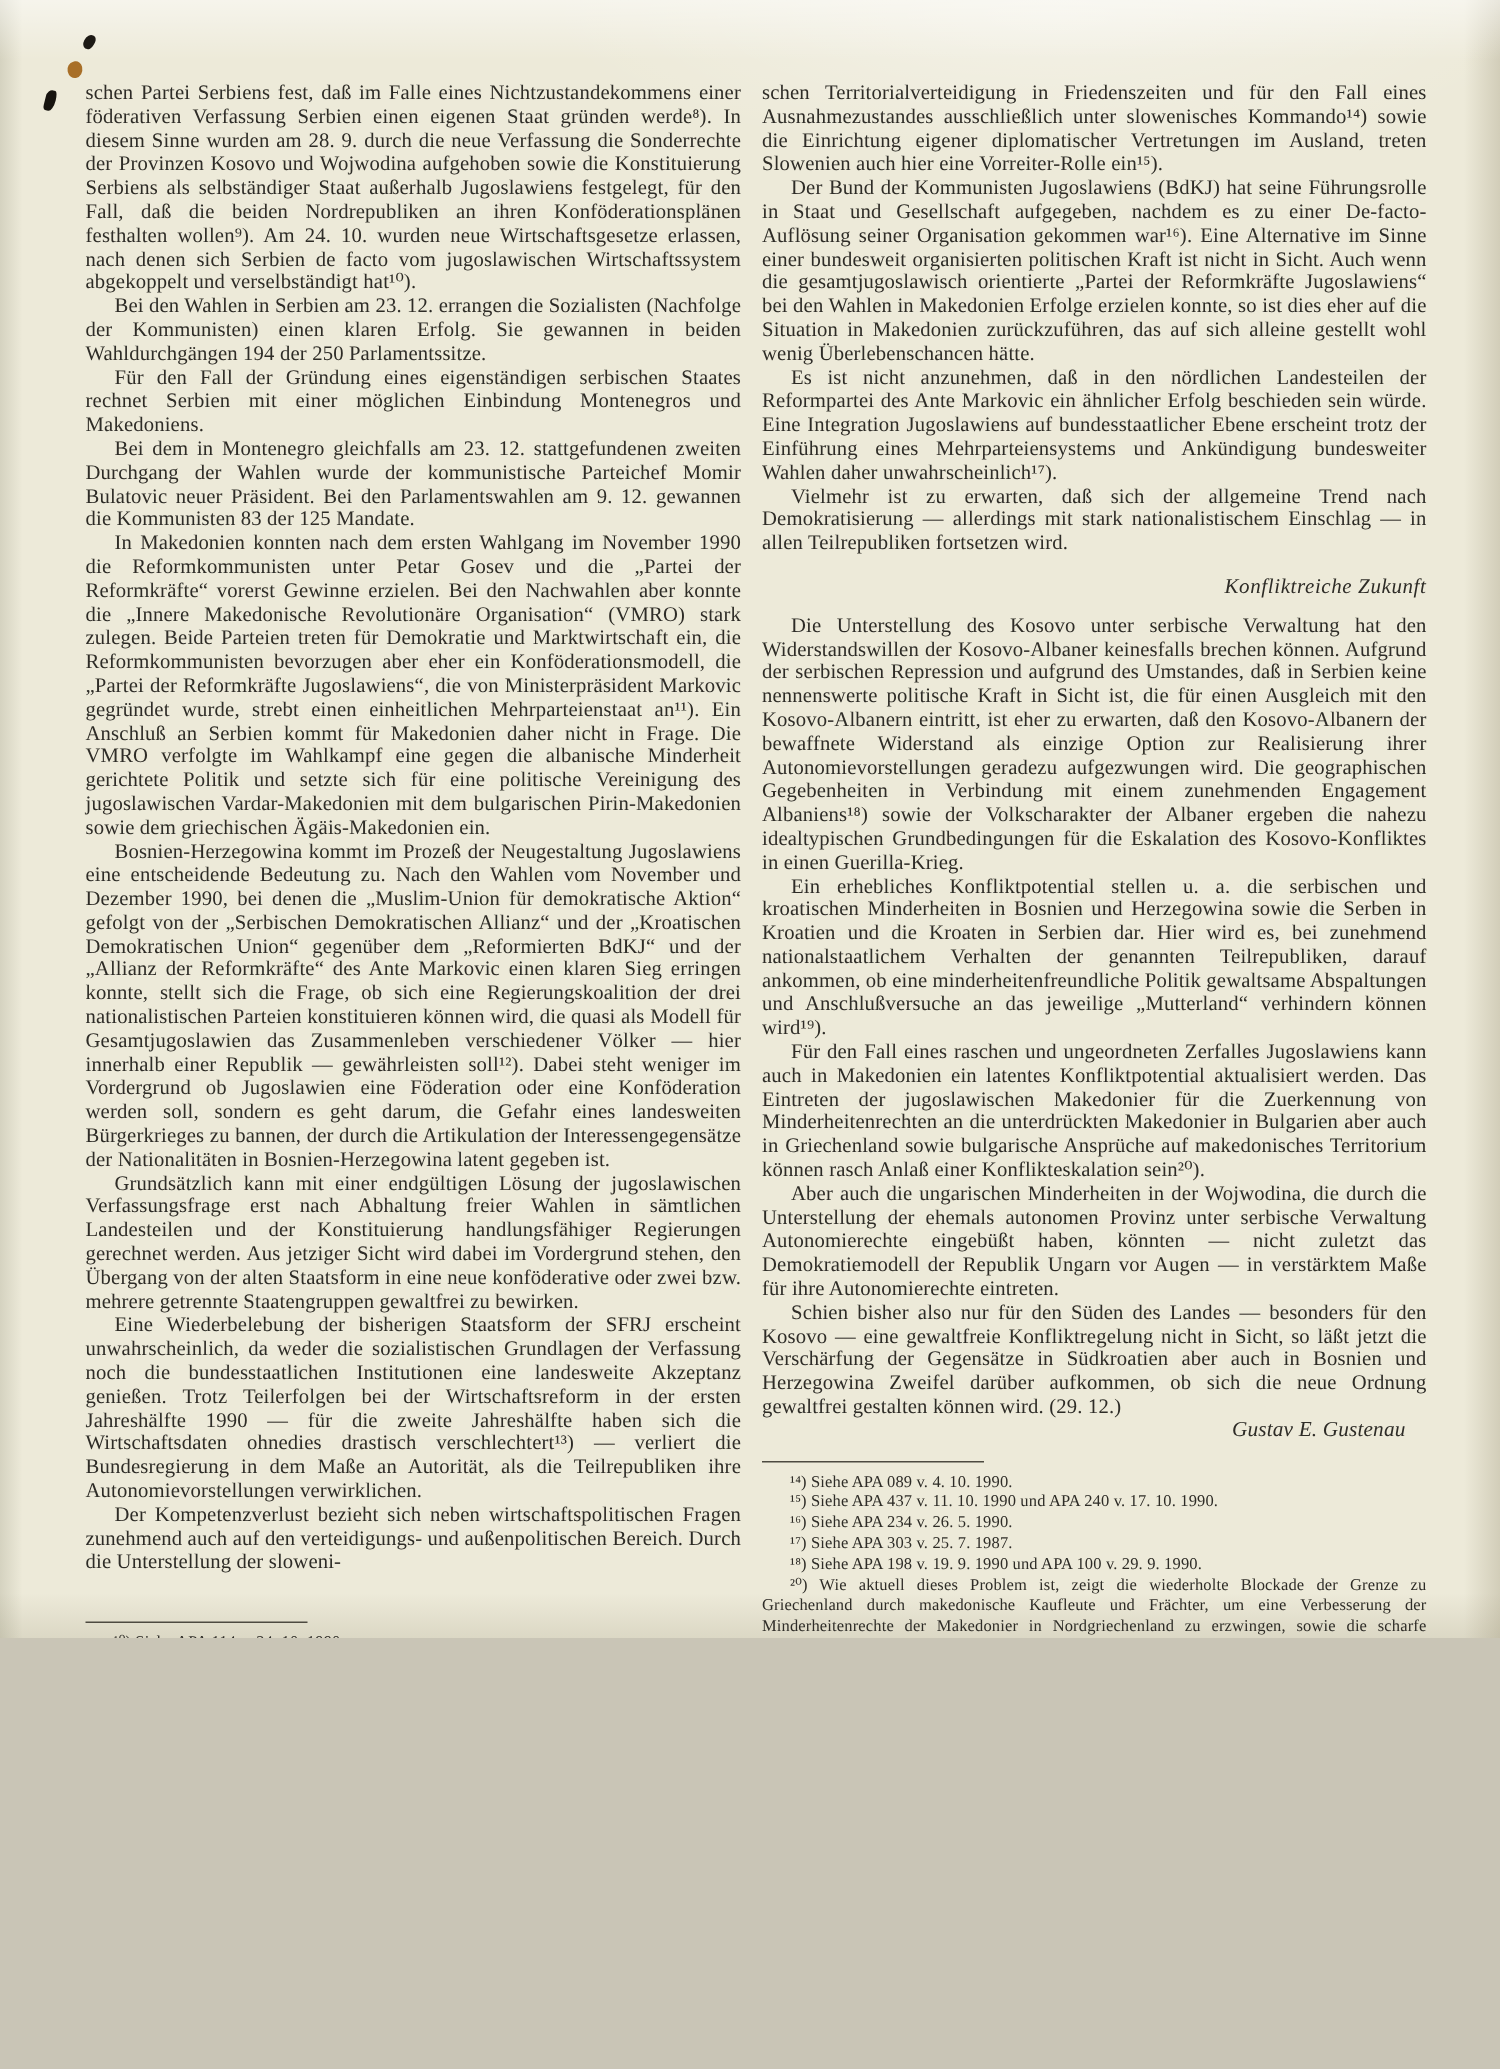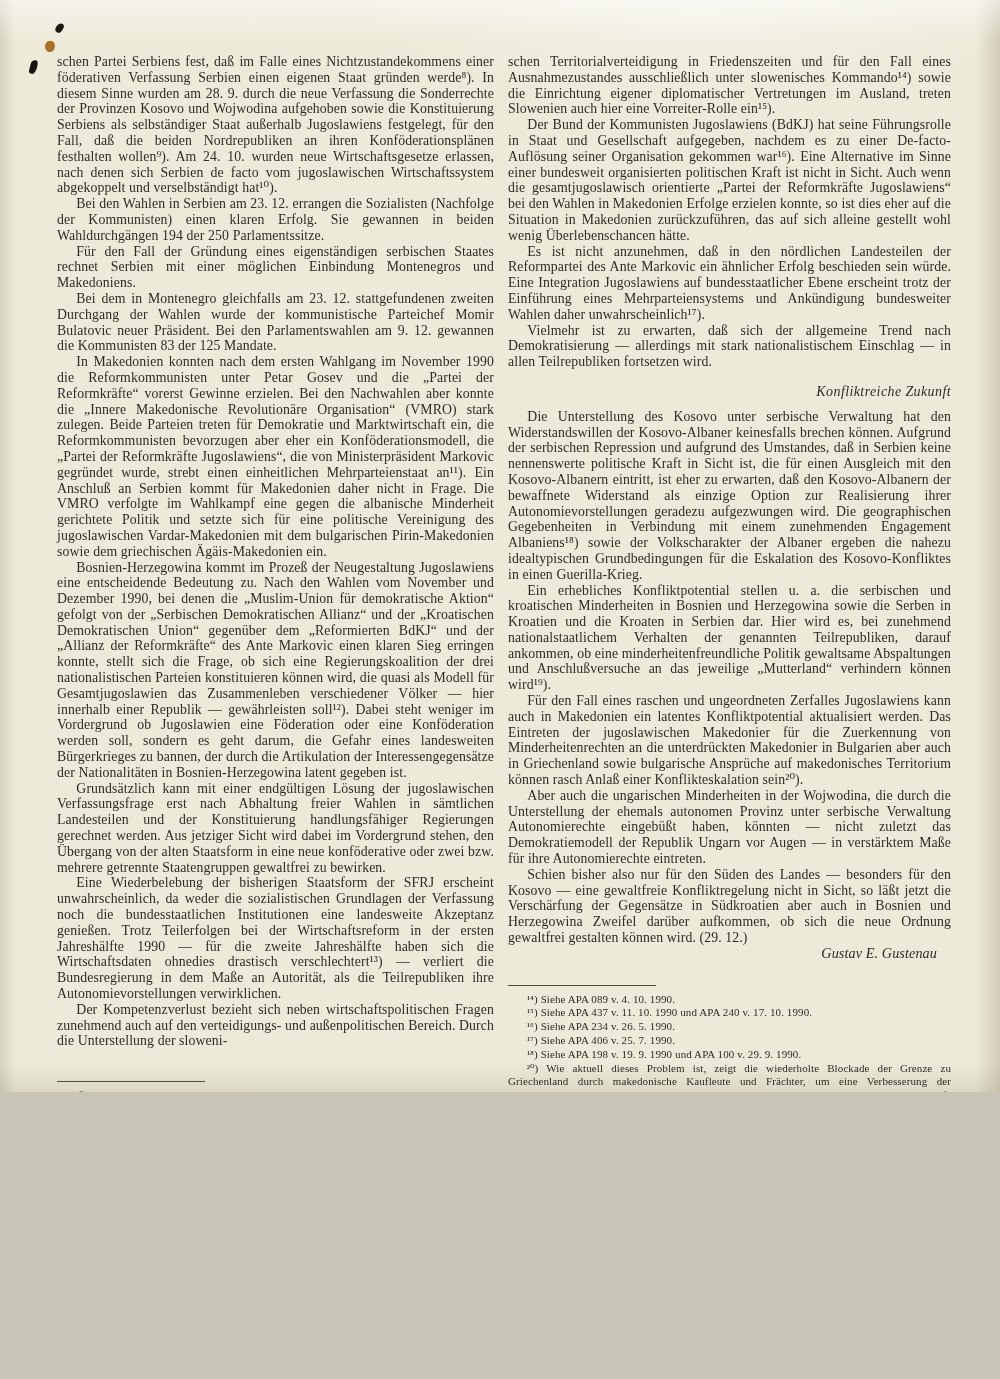--- a/index.html
+++ b/index.html
@@ -55,21 +55,21 @@
   }
   .footnotes p { margin: 0; text-indent: 1.7em; }
   .fn-rule {
     width: 148px;
     height: 0;
     border: 0;
     border-top: 1.2px solid #4d4a40;
     margin: 0 0 7px 0;
   }
   #left-footnotes  { margin-top: 32px; }
-  #right-footnotes { margin-top: 23px; }
+  #right-footnotes { margin-top: 12px; }
   .page-number {
     position: absolute;
     left: 57px;
     top: 1281px;
     font-size: 15.5px;
     text-align: right;
   }
   .journal-line {
     position: absolute;
     right: 50px;
@@ -140,21 +140,21 @@
     <p class="indent">Aber auch die ungarischen Minderheiten in der Wojwodina, die durch die Unterstellung der ehemals autonomen Provinz unter serbische Verwaltung Autonomierechte eingebüßt haben, könnten — nicht zuletzt das Demokratiemodell der Republik Ungarn vor Augen — in verstärktem Maße für ihre Autonomierechte eintreten.</p>
     <p class="indent">Schien bisher also nur für den Süden des Landes — besonders für den Kosovo — eine gewaltfreie Konfliktregelung nicht in Sicht, so läßt jetzt die Verschärfung der Gegensätze in Südkroatien aber auch in Bosnien und Herzegowina Zweifel darüber aufkommen, ob sich die neue Ordnung gewaltfrei gestalten können wird. (29. 12.)</p>
 
     <p class="author">Gustav E. Gustenau</p>
 
     <div class="footnotes" id="right-footnotes">
       <hr class="fn-rule">
       <p>¹⁴) Siehe APA 089 v. 4. 10. 1990.</p>
       <p>¹⁵) Siehe APA 437 v. 11. 10. 1990 und APA 240 v. 17. 10. 1990.</p>
       <p>¹⁶) Siehe APA 234 v. 26. 5. 1990.</p>
-      <p>¹⁷) Siehe APA 406 v. 25. 7. 1990.</p>
+      <p>¹⁷) Siehe APA 303 v. 25. 7. 1987.</p>
       <p>¹⁸) Siehe APA 198 v. 19. 9. 1990 und APA 100 v. 29. 9. 1990.</p>
       <p>²⁰) Wie aktuell dieses Problem ist, zeigt die wiederholte Blockade der Grenze zu Griechenland durch makedonische Kaufleute und Frächter, um eine Verbesserung der Minderheitenrechte der Makedonier in Nordgriechenland zu erzwingen, sowie die scharfe Unterdrückung jeglicher makedonischer Autonomieregungen in Westbulgarien.</p>
       <p>¹⁹) Die Schärfe der Gegensätze zeigte sich zuletzt an den Autonomieforderungen und dem bekundeten Widerstand der Serben in Südkroatien, v. a. um die Stadt Knin.</p>
     </div>
   </div>
 
   <div class="page-number">68</div>
   <div class="journal-line">Österr. Milit. Zeitschrift, Heft 6/1991</div>
 
 </div>

